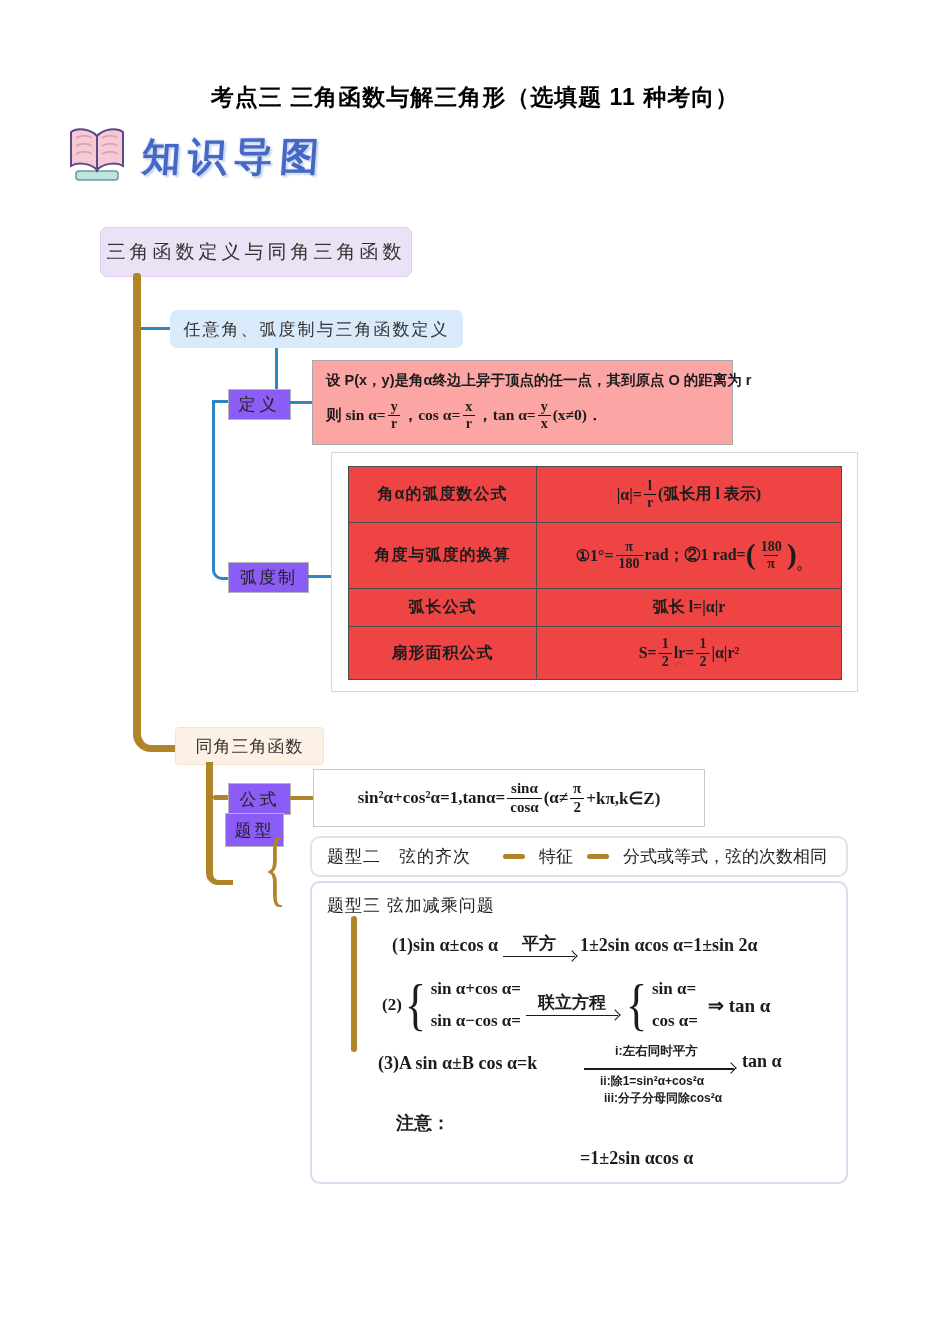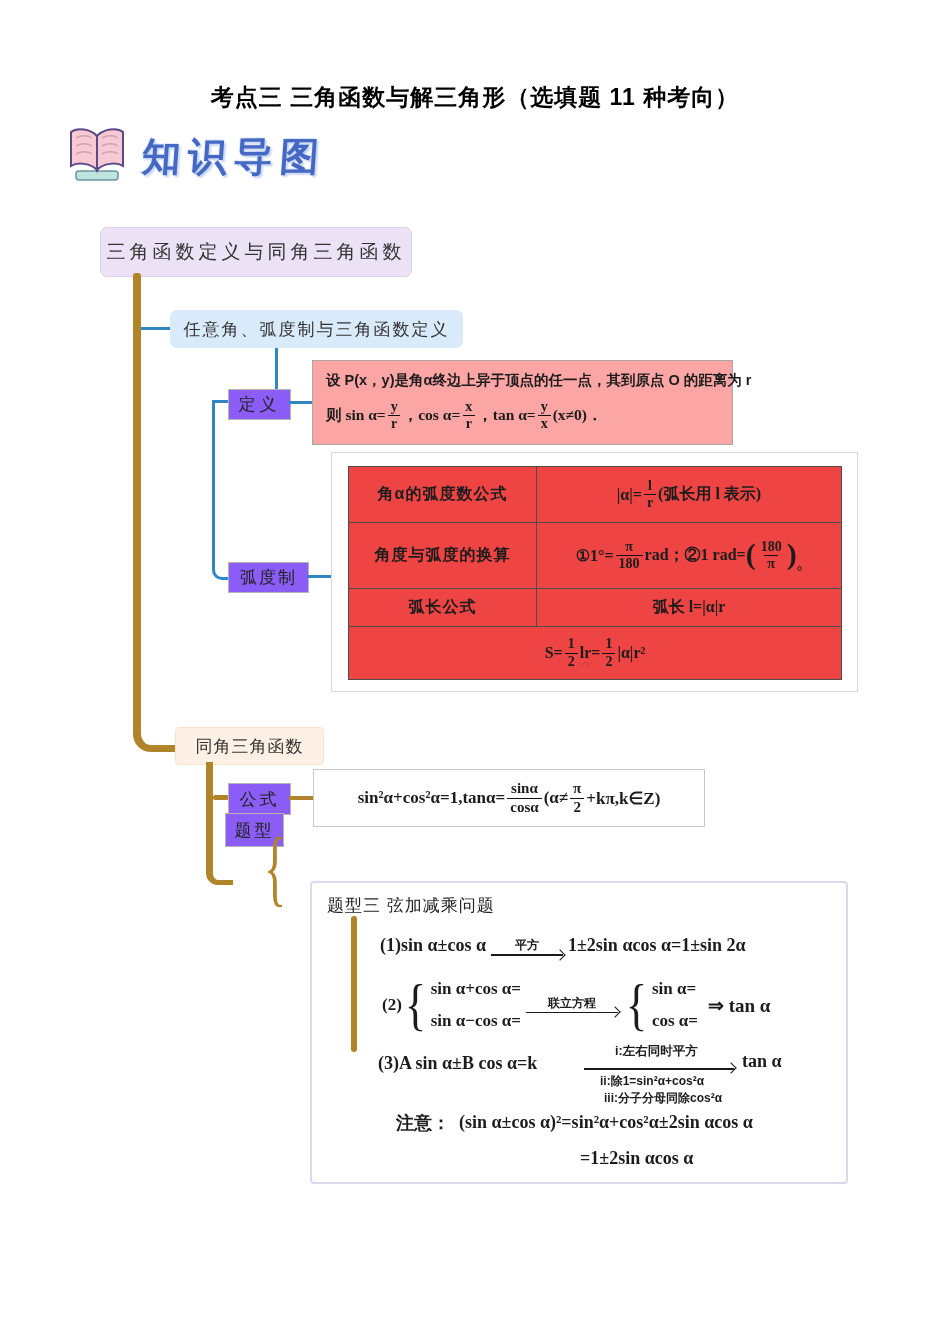--- a/index.html
+++ b/index.html
@@ -61,30 +61,30 @@
   .klabel{width:188px;border-right:1.5px solid #4c4c4c;font-size:16px;font-weight:bold;letter-spacing:1px;}
   .kval{flex:1;font-size:16px;font-family:"Liberation Serif",serif;font-weight:bold;}
 
   
   .bigbrace{left:264px;top:826px;font-size:84px;line-height:1;color:#b08428;font-family:"Liberation Serif",serif;
             transform:scaleX(.55);transform-origin:left top;}
   .type2-box{left:310px;top:836px;width:538px;height:41px;border:2px solid #dfe4dc;border-radius:10px;background:#fff;
              box-sizing:border-box;display:flex;align-items:center;padding:0 15px;font-size:17px;color:#222;}
   .gdash{width:22px;height:5px;background:#b08428;border-radius:3px;margin:0 14px;flex:none;}
   .type2-title{letter-spacing:1px;margin-right:18px;}
-  .type3-box{left:310px;top:881px;width:538px;height:303px;border:2px solid #ded7ee;border-radius:4px;background:#fff;
+  .type3-box{left:310px;top:881px;width:538px;height:303px;border:2px solid #ded7ee;border-radius:10px;background:#fff;
              box-sizing:border-box;}
   .t3-title{position:absolute;left:15px;top:11px;font-size:17px;letter-spacing:1px;color:#222;}
   .goldbar{position:absolute;left:39px;top:33px;width:6px;height:136px;background:#b08428;border-radius:3px;}
 
   
   .mser{font-family:"Liberation Serif",serif;font-weight:bold;}
-  .f1row{position:absolute;left:68px;top:52px;display:flex;align-items:flex-end;font-size:18px;}
+  .f1row{position:absolute;left:80px;top:52px;display:flex;align-items:flex-start;font-size:18px;}
   .arrblock{display:inline-flex;flex-direction:column;align-items:center;margin:0 5px;}
-  .arrlabel{font-size:12px;font-weight:bold;line-height:1.1;font-family:Liberation Serif, serif;}
+  .arrlabel{font-size:17px;font-weight:bold;line-height:1.1;font-family:Liberation Serif, serif;}
   .arr{position:relative;height:1.6px;background:#1a1a1a;margin-top:2px;}
   .arr::after{content:"";position:absolute;right:-1px;top:-3.6px;width:7px;height:7px;
               border-top:1.6px solid #1a1a1a;border-right:1.6px solid #1a1a1a;transform:rotate(45deg);}
   .f2row{position:absolute;left:70px;top:96px;display:flex;align-items:center;font-size:17px;}
   .cbrace{font-size:56px;line-height:.9;font-family:"Liberation Serif",serif;font-weight:normal;
           transform:scaleX(.8);margin-right:2px;}
   .stack{display:flex;flex-direction:column;gap:12px;}
   .imp{font-size:19px;margin-left:10px;}
   .f3lhs{position:absolute;left:66px;top:170px;font-size:18px;}
   .f3arr{position:absolute;left:272px;top:183px;width:150px;}
@@ -180,20 +180,21 @@
           </span>
         <span class="bigp">)</span>
         <span class="degree">°</span>
       </div>
     </div>
     <div class="krow" style="height:38px">
       <div class="kcell klabel">弧长公式</div>
       <div class="kcell kval">弧长 l=|α|r</div>
     </div>
     <div class="krow" style="height:52px">
+      <div class="kcell klabel">扇形面积公式</div>
       <div class="kcell kval">
         <span>S=</span>
         <span class="frac">
             <span class="num">1</span>
             <span class="den">2</span>
           </span>
         <span class="squiggle">lr</span>
         <span>=</span>
         <span class="frac">
             <span class="num">1</span>
@@ -221,20 +222,27 @@
     <span class="frac" style="font-size:15px">
         <span class="num">π</span>
         <span class="den">2</span>
       </span>
     <span>+kπ,k∈Z)</span>
   </div>
 
   <div class="abs wbox" style="left:225px;top:813px;width:57px;height:32px;letter-spacing:3px">题型</div>
   <div class="abs bigbrace">{</div>
 
+  <div class="abs type2-box">
+    <span class="type2-title">题型二　弦的齐次</span>
+    <span class="gdash"></span>
+    <span>特征</span>
+    <span class="gdash"></span>
+    <span>分式或等式，弦的次数相同</span>
+  </div>
 
   <div class="abs type3-box">
     <div class="t3-title">题型三 弦加减乘问题</div>
     <div class="goldbar"></div>
 
     <div class="f1row mser">
       <span>(1)sin α±cos α</span>
       <span class="arrblock">
         <span class="arrlabel">平方</span>
         <span class="arr" style="width:72px"></span>
@@ -262,17 +270,16 @@
     </div>
 
     <div class="f3lhs mser">(3)A sin α±B cos α=k</div>
     <div class="f3arr arr"></div>
     <div class="f3i">i:左右同时平方</div>
     <div class="f3ii">ii:除1=sin²α+cos²α</div>
     <div class="f3iii">iii:分子分母同除cos²α</div>
     <div class="f3rhs mser">tan α</div>
 
     <div class="notelabel">注意：</div>
-    <div class="noteline1 mser">(sin α±cos α)²=sin²α+cos²α±2sin αcos α</div>
     <div class="noteline2 mser">=1±2sin αcos α</div>
   </div>
 
 </div>
 
 </body></html>

